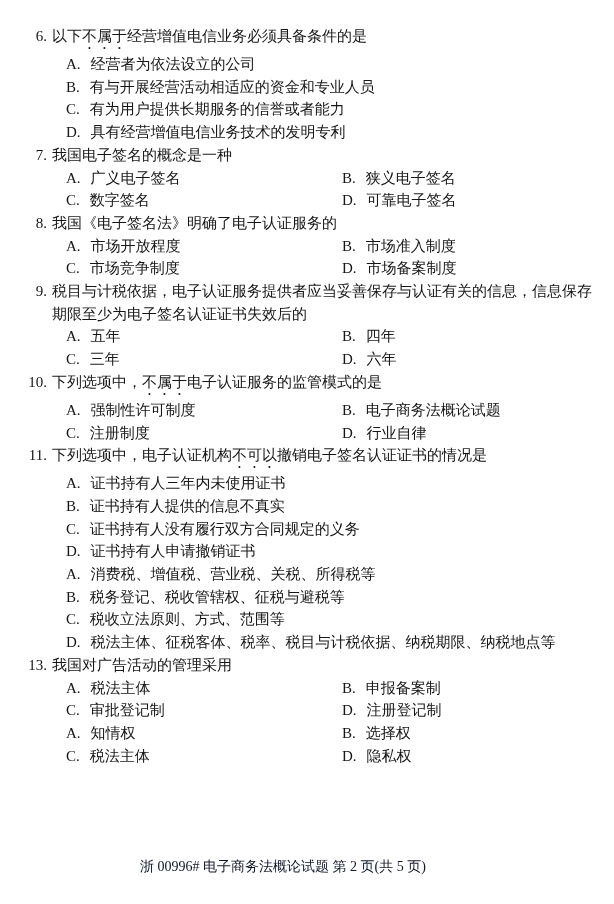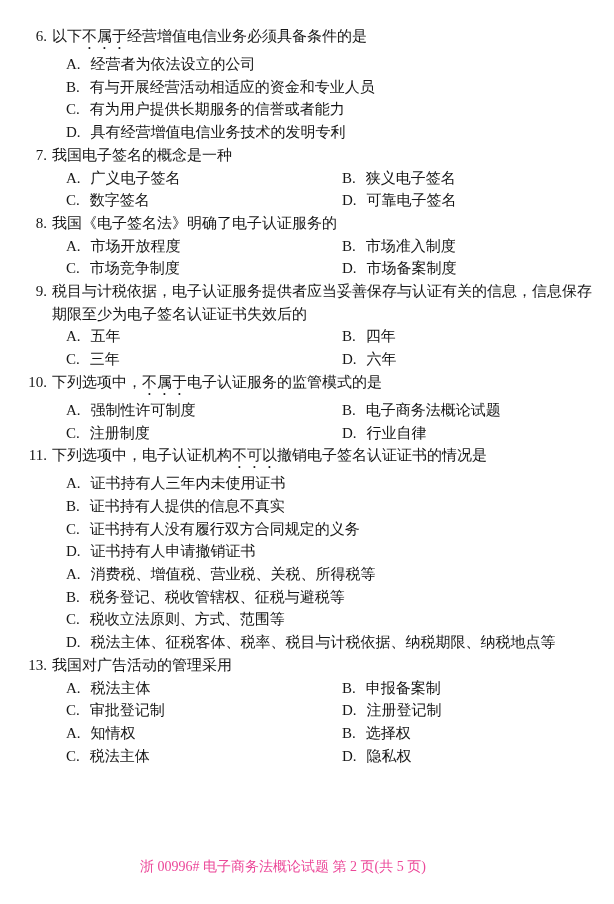--- a/index.html
+++ b/index.html
@@ -53,21 +53,21 @@
     white-space: nowrap;
   }
   .opt-text { flex: 1; }
   .footer {
     position: absolute;
     top: 856px;
     left: 0;
     right: 48px;
     text-align: center;
     font-size: 14px;
-    color: #ec4899;
+    color: #0f172a;
   }
 </style>
 </head>
 <body>
 
 <div class="page">
   <div class="main" id="question-list">
       <div class="question">
         <div class="q-title">
           <span class="q-num">6.</span>

